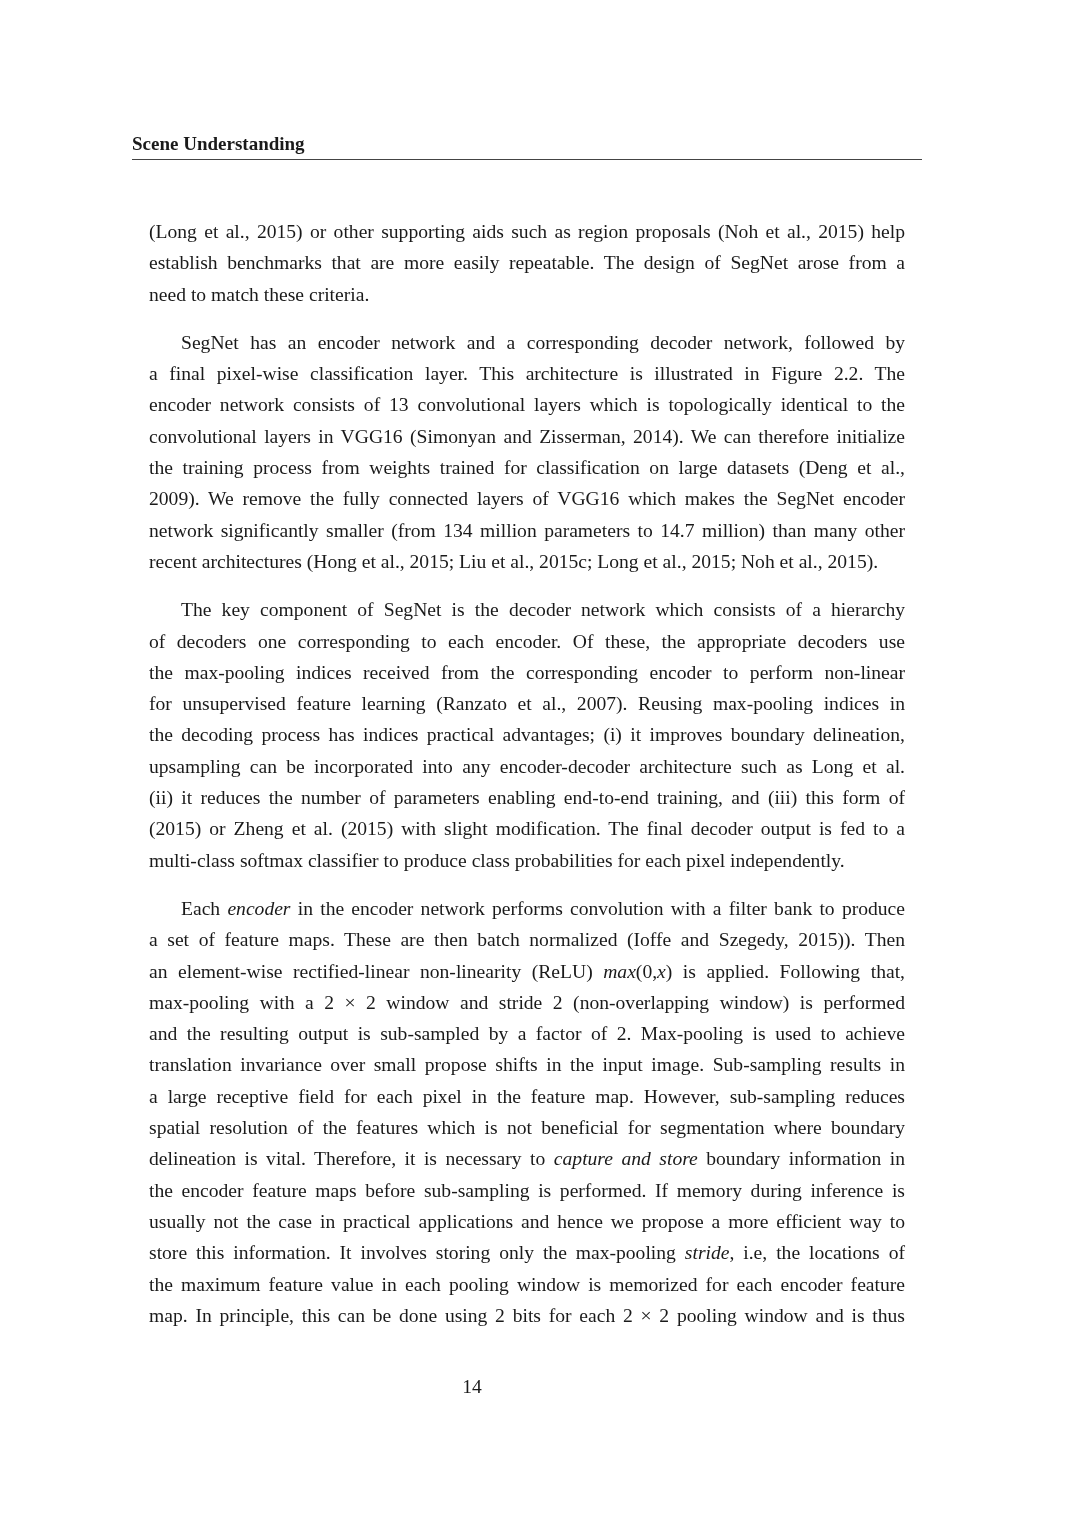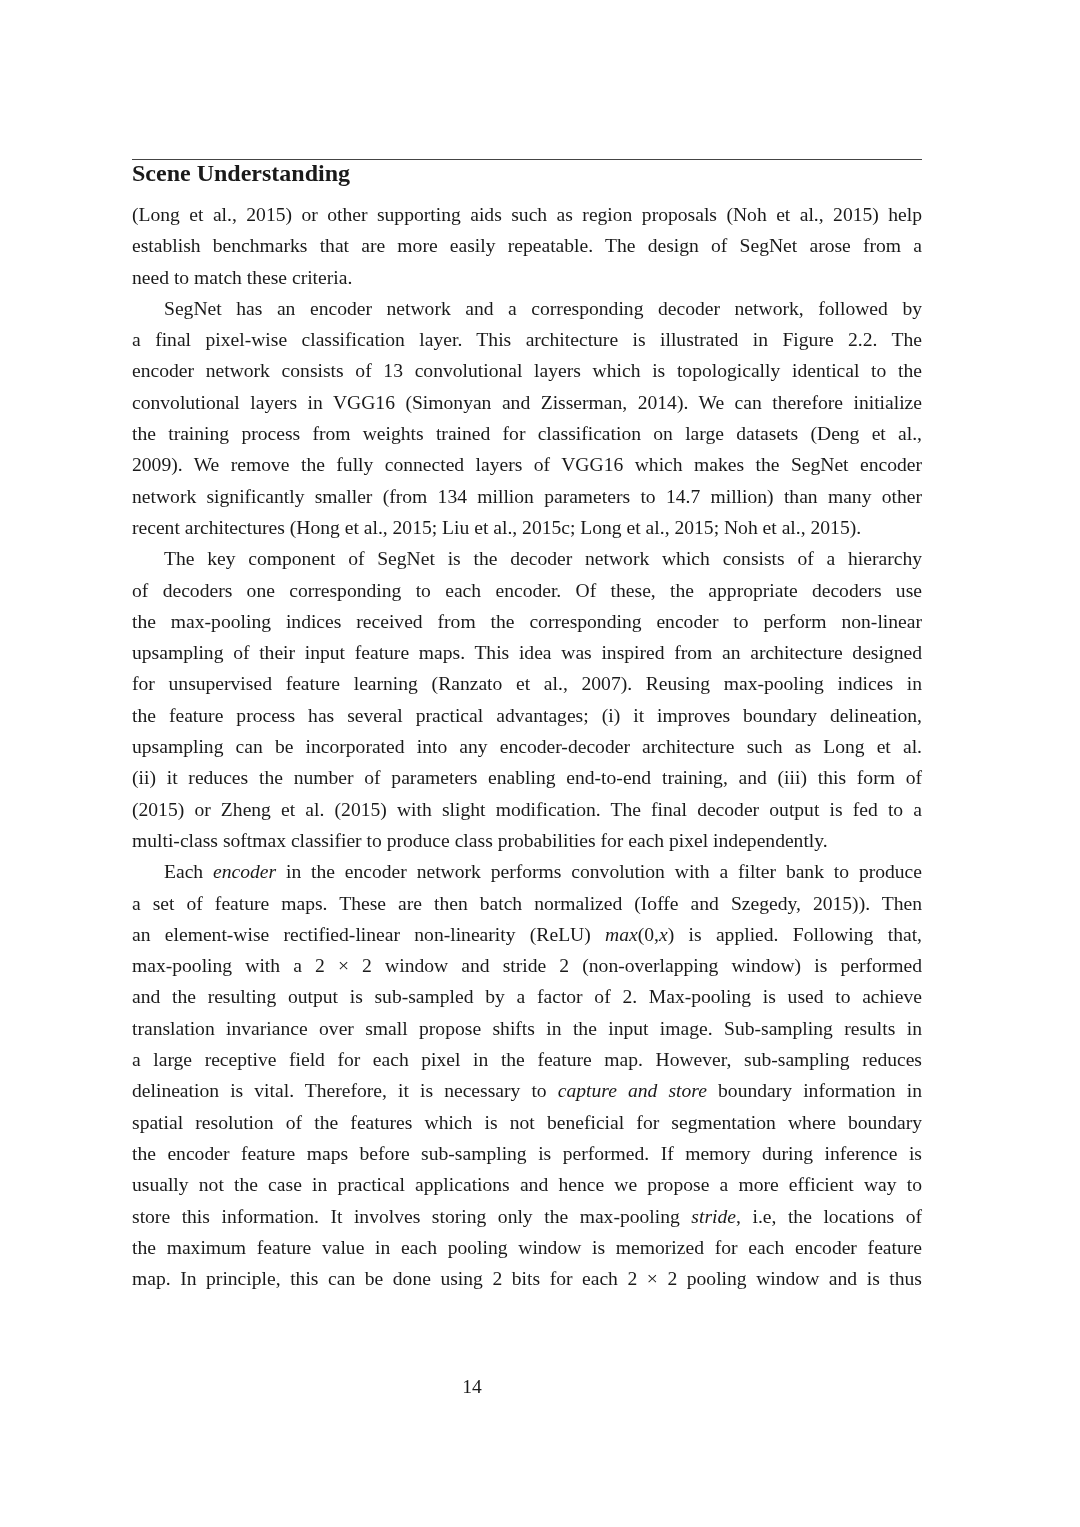--- a/index.html
+++ b/index.html
@@ -1,23 +1,23 @@
 <!DOCTYPE html>
 <html><head>
 <meta charset="utf-8">
 <style>
   html, body { margin: 0; padding: 0; background: #ffffff; }
   body { width: 1080px; height: 1527px; position: relative; overflow: hidden;
          font-family: "Liberation Serif", "DejaVu Serif", serif; color: #1a1a1a; }
   .header { position: absolute; left: 132px; top: 132px; width: 790px; }
-  .header-title { font-weight: bold; font-size: 24px; line-height: 24px; display: block; margin-top: 29px; }
+  .header-title { font-weight: bold; font-size: 19px; line-height: 24px; display: block; }
   .header-rule { position: absolute; left: 0; top: 27px; width: 790px; height: 1px; background: #444; }
   .body { position: absolute; left: 132px; top: 199px; width: 790px; font-size: 19.6px;
           line-height: 31.3px; text-align: justify; }
-  .para { margin: 0; text-indent: 0; }
+  .para { margin: 17px; text-indent: 0; }
   .para span.line { display: block; text-align: justify; text-align-last: justify; white-space: nowrap; }
   .para span.line.last { text-align-last: left; font-family: Liberation Serif, serif; }
   .para span.line.first { text-indent: 32px; }
   em { font-style: italic; }
   .page-number { position: absolute; left: 0; width: 944px; top: 1376px; text-align: center;
                  font-size: 19.6px; }
 </style>
 </head>
 <body>
 
@@ -39,38 +39,37 @@
       <span class="line">convolutional layers in VGG16 (Simonyan and Zisserman, 2014). We can therefore initialize</span>
       <span class="line">the training process from weights trained for classification on large datasets (Deng et al.,</span>
       <span class="line">2009). We remove the fully connected layers of VGG16 which makes the SegNet encoder</span>
       <span class="line">network significantly smaller (from 134 million parameters to 14.7 million) than many other</span>
       <span class="line last">recent architectures (Hong et al., 2015; Liu et al., 2015c; Long et al., 2015; Noh et al., 2015).</span>
     </div>
     <div class="para">
       <span class="line first">The key component of SegNet is the decoder network which consists of a hierarchy</span>
       <span class="line">of decoders one corresponding to each encoder.  Of these, the appropriate decoders use</span>
       <span class="line">the max-pooling indices received from the corresponding encoder to perform non-linear</span>
-      <span class="line">upsampling of their input feature maps. This idea was inspired from an architecture designed</span>
       <span class="line">for unsupervised feature learning (Ranzato et al., 2007).  Reusing max-pooling indices in</span>
-      <span class="line">the feature process has several practical advantages; (i) it improves boundary delineation,</span>
+      <span class="line">the decoding process has indices practical advantages; (i) it improves boundary delineation,</span>
       <span class="line">upsampling can be incorporated into any encoder-decoder architecture such as Long et al.</span>
       <span class="line">(ii) it reduces the number of parameters enabling end-to-end training, and (iii) this form of</span>
       <span class="line">(2015) or Zheng et al. (2015) with slight modification. The final decoder output is fed to a</span>
       <span class="line last">multi-class softmax classifier to produce class probabilities for each pixel independently.</span>
     </div>
     <div class="para">
       <span class="line first">Each <em>encoder</em> in the encoder network performs convolution with a filter bank to produce</span>
       <span class="line">a set of feature maps. These are then batch normalized (Ioffe and Szegedy, 2015)). Then</span>
       <span class="line">an element-wise rectified-linear non-linearity (ReLU) <em>max</em>(0,<em>x</em>) is applied. Following that,</span>
       <span class="line">max-pooling with a 2 × 2 window and stride 2 (non-overlapping window) is performed</span>
       <span class="line">and the resulting output is sub-sampled by a factor of 2.  Max-pooling is used to achieve</span>
       <span class="line">translation invariance over small propose shifts in the input image. Sub-sampling results in</span>
       <span class="line">a large receptive field for each pixel in the feature map.  However, sub-sampling reduces</span>
+      <span class="line">spatial resolution of the features which is not beneficial for segmentation where boundary</span>
       <span class="line">delineation is vital. Therefore, it is necessary to <em>capture and store</em> boundary information in</span>
-      <span class="line">spatial resolution of the features which is not beneficial for segmentation where boundary</span>
       <span class="line">the encoder feature maps before sub-sampling is performed. If memory during inference is</span>
       <span class="line">usually not the case in practical applications and hence we propose a more efficient way to</span>
       <span class="line">store this information. It involves storing only the max-pooling <em>stride</em>, i.e, the locations of</span>
       <span class="line">the maximum feature value in each pooling window is memorized for each encoder feature</span>
       <span class="line">map. In principle, this can be done using 2 bits for each 2 × 2 pooling window and is thus</span>
     </div>
   </div>
 
 <div class="page-number">14</div>
 

